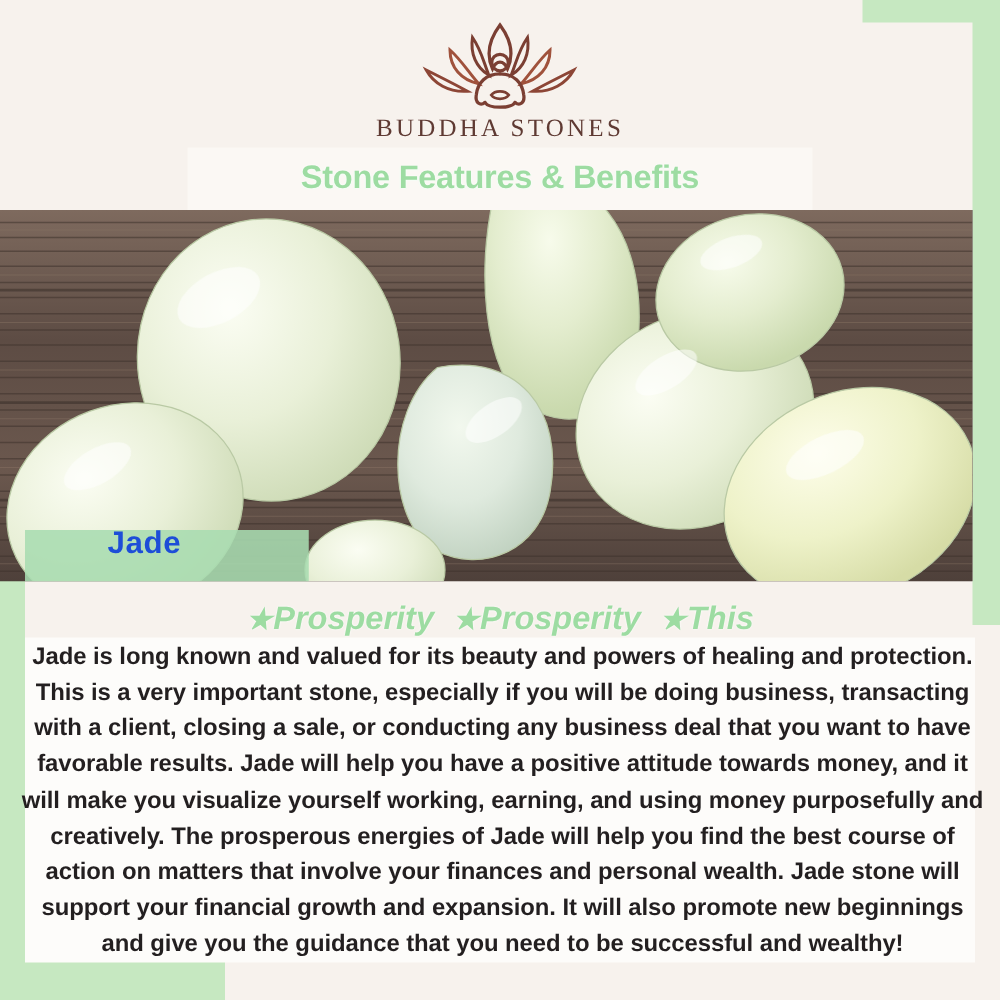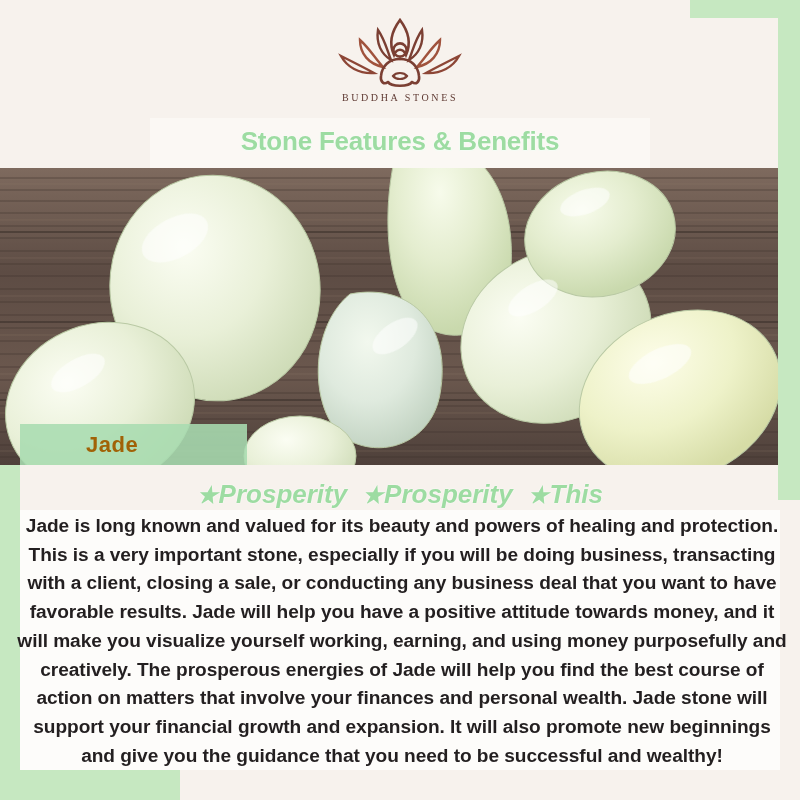--- a/index.html
+++ b/index.html
@@ -68,21 +68,21 @@
     text-align: center;
   }
   #logo-mark {
     display: block;
     margin: 0 auto;
   }
   #logo-text {
     display: block;
     margin-top: 2px;
     font-family: "Liberation Serif", serif;
-    font-size: 10px;
+    font-size: 20px;
     letter-spacing: 2.6px;
     color: #5f3a33;
     white-space: nowrap;
   }
 
   
   #title-band {
     position: absolute;
     left: 150px;
     top: 118px;
@@ -127,24 +127,24 @@
     position: absolute;
     left: 20px;
     top: 424px;
     width: 227px;
     height: 41px;
     background: rgba(168, 220, 176, 0.88);
   }
   #jade-label {
     position: absolute;
     left: 86px;
-    top: 427px;
-    font-size: 22px;
+    top: 417px;
+    font-size: 25px;
     font-weight: bold;
-    color: #a16207;
+    color: #1d4ed8;
     letter-spacing: 0.5px;
     line-height: 35px;
   }
 
   
   #keywords {
     position: absolute;
     left: 0;
     top: 478px;
     width: 800px;

